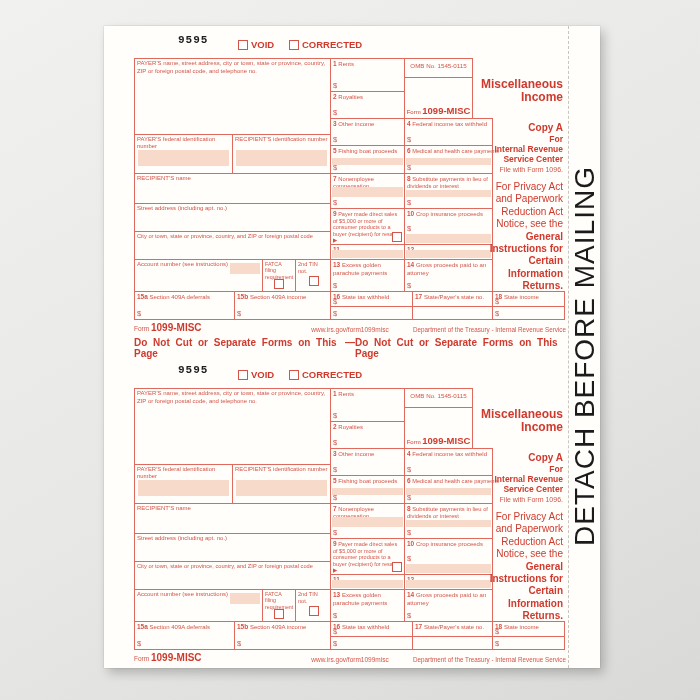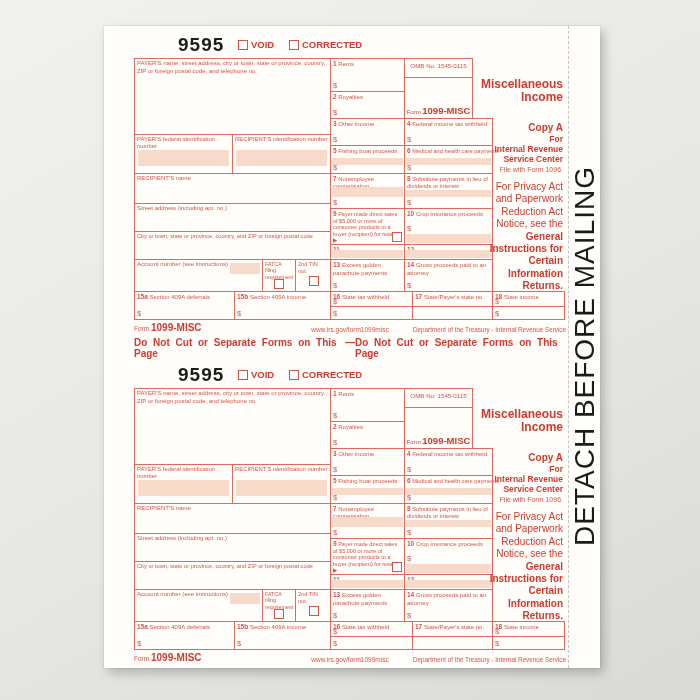--- a/index.html
+++ b/index.html
@@ -13,22 +13,22 @@
   .photo{position:relative;width:700px;height:700px;overflow:hidden;
     background:linear-gradient(150deg,#f1f1ef 0%,#e7e7e5 55%,#d9d9d7 100%);
     font-family:"Liberation Sans",sans-serif;}
   .page{position:absolute;left:104px;top:26px;width:496px;height:642px;
     background:#fffefb;box-shadow:4px 5px 10px rgba(0,0,0,.22),0 0 1px rgba(0,0,0,.3);}
   .strip{position:absolute;left:464px;top:0;width:32px;height:642px;border-left:1px dashed #c9c6c0;}
   .strip span{position:absolute;left:16px;top:330px;transform:translate(-50%,-50%) rotate(-90deg);
     white-space:nowrap;font-size:28px;letter-spacing:1px;color:#1b1b1b;}
   .form-copy{position:absolute;left:30px;top:8px;width:432px;height:322px;}
   .copy2{top:338px;}
-  .hdr-code{position:absolute;left:44px;top:0;font-family:Liberation Sans, sans-serif;
-    font-weight:bold;font-size:19px;letter-spacing:1px;color:var(--ink);}
+  .hdr-code{position:absolute;left:44px;top:0;font-family:Liberation Mono, monospace;
+    font-weight:bold;font-size:11px;letter-spacing:1px;color:var(--ink);}
   .hdr-chk{position:absolute;top:5px;font-weight:bold;font-size:9.5px;color:var(--redbold);}
   .hdr-chk .cb{margin-right:3px;}
   .cb{display:inline-block;width:8px;height:8px;border:1px solid var(--red);background:#fff;vertical-align:middle;}
   .cell{position:absolute;box-sizing:border-box;border:1px solid var(--line);}
   .lbl{position:absolute;left:2px;top:1px;right:2px;font-size:6px;line-height:1.25;color:var(--red);}
   .lbl b{font-size:6.5px;}
   .nw{white-space:nowrap;overflow:visible;}
   .sm{font-size:5.5px;line-height:1.18;}
   .d{position:absolute;left:2px;bottom:1px;font-size:7.5px;color:var(--red);}
   .d.up{bottom:auto;top:5px;}

